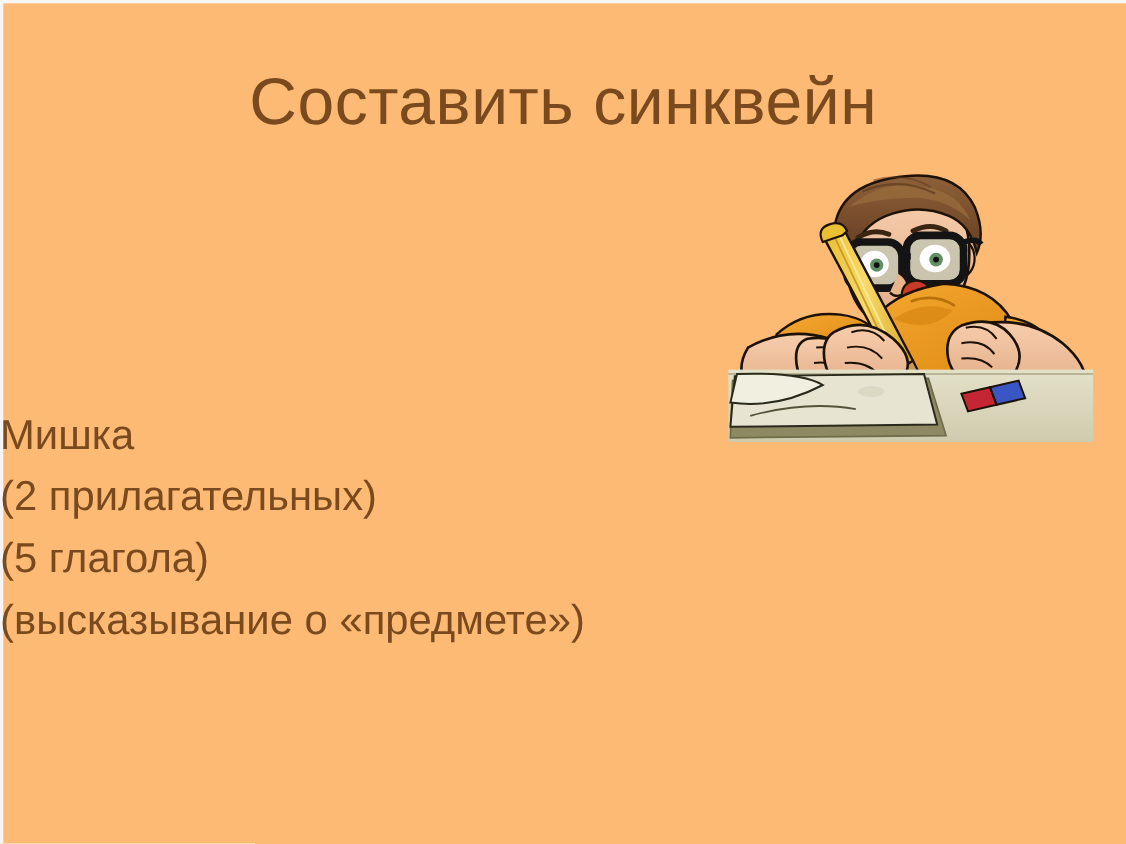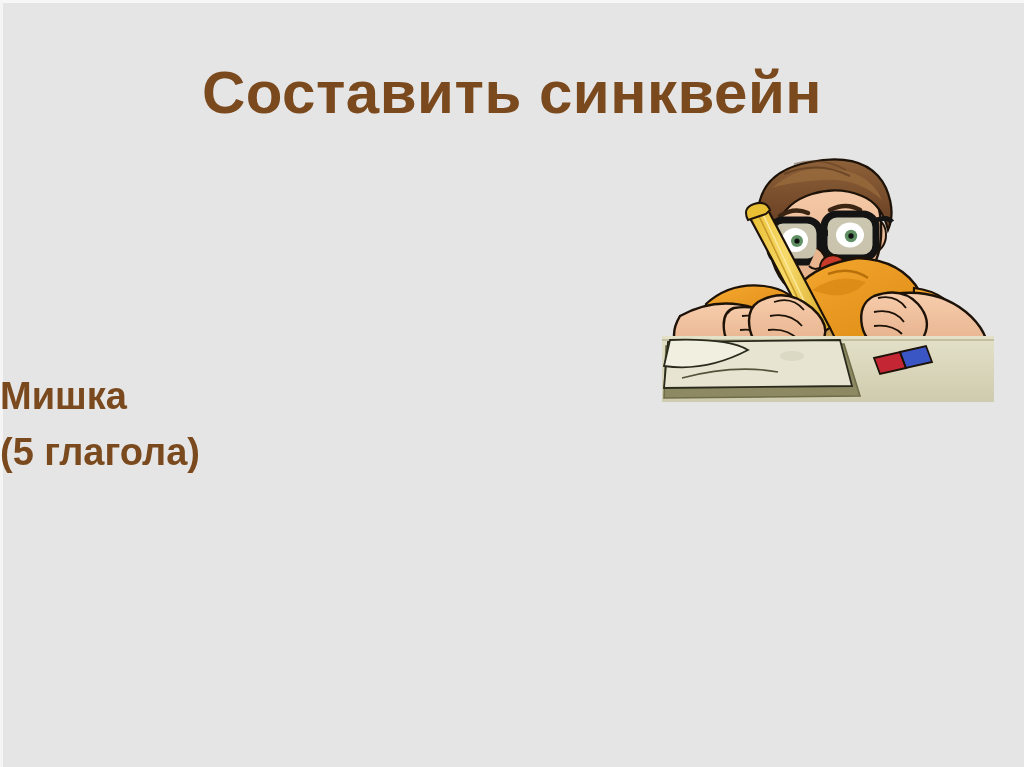--- a/index.html
+++ b/index.html
@@ -8,24 +8,23 @@
     padding: 0;
     background: #ffffff;
   }
   body {
     font-family: "Liberation Sans", sans-serif;
   }
   .slide {
     position: relative;
     width: 1024px;
     height: 767px;
-    background: #e5e5e5;
+    background: #fdba74;
     overflow: hidden;
     box-sizing: border-box;
-    font-weight: bold;
   }
   
   .slide-edge-left {
     position: absolute;
     left: 0; top: 0;
     width: 3px; height: 767px;
     background: #f5f5f6;
   }
   .slide-edge-top {
     position: absolute;
@@ -219,16 +218,18 @@
           <path d="M238 212 l26 -6 l6 16 l-26 6 Z" fill="#3a56c4" stroke="#1d1208" stroke-width="1.8"></path>
           <path d="M238 212 l6 16" fill="none" stroke="#1d1208" stroke-width="1.4"></path>
         </g>
 
       </g>
     </svg>
   </div>
 
   <div class="body-block">
     <div class="body-line">Мишка</div>
+    <div class="body-line">(2 прилагательных)</div>
     <div class="body-line">(5 глагола)</div>
+    <div class="body-line">(высказывание о «предмете»)</div>
   </div>
 
 </div>
 
 </body></html>

